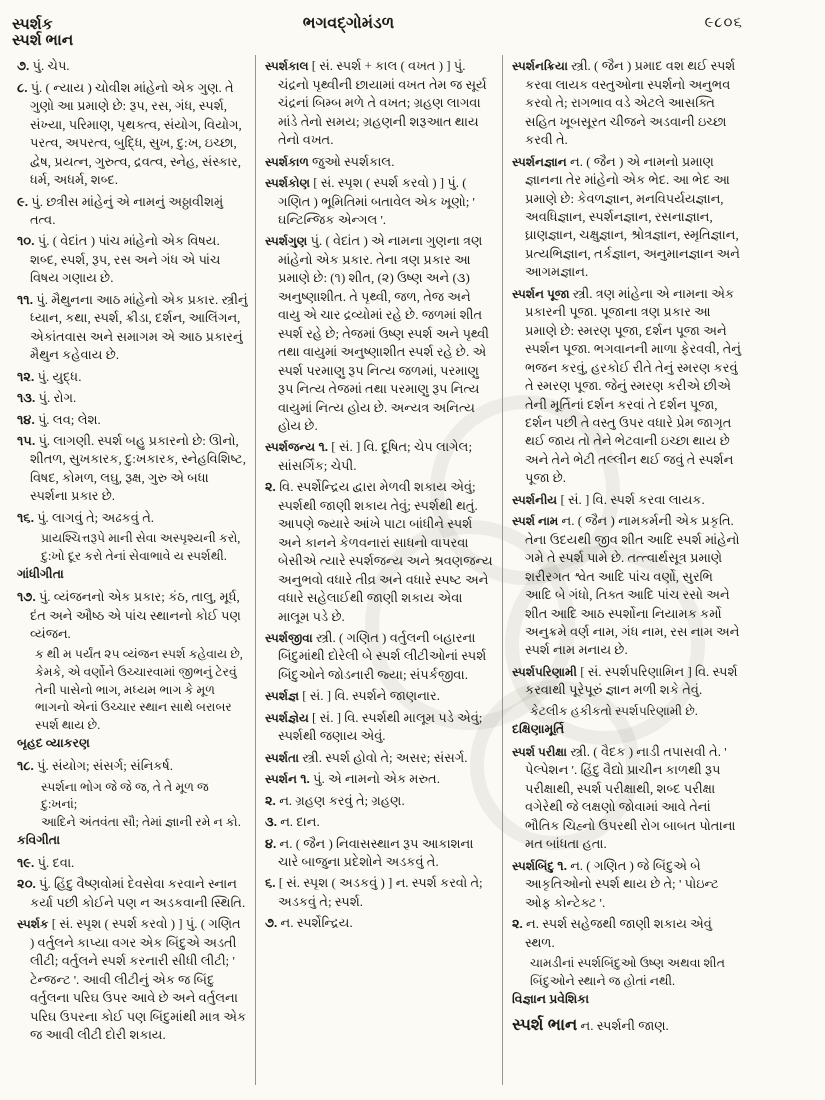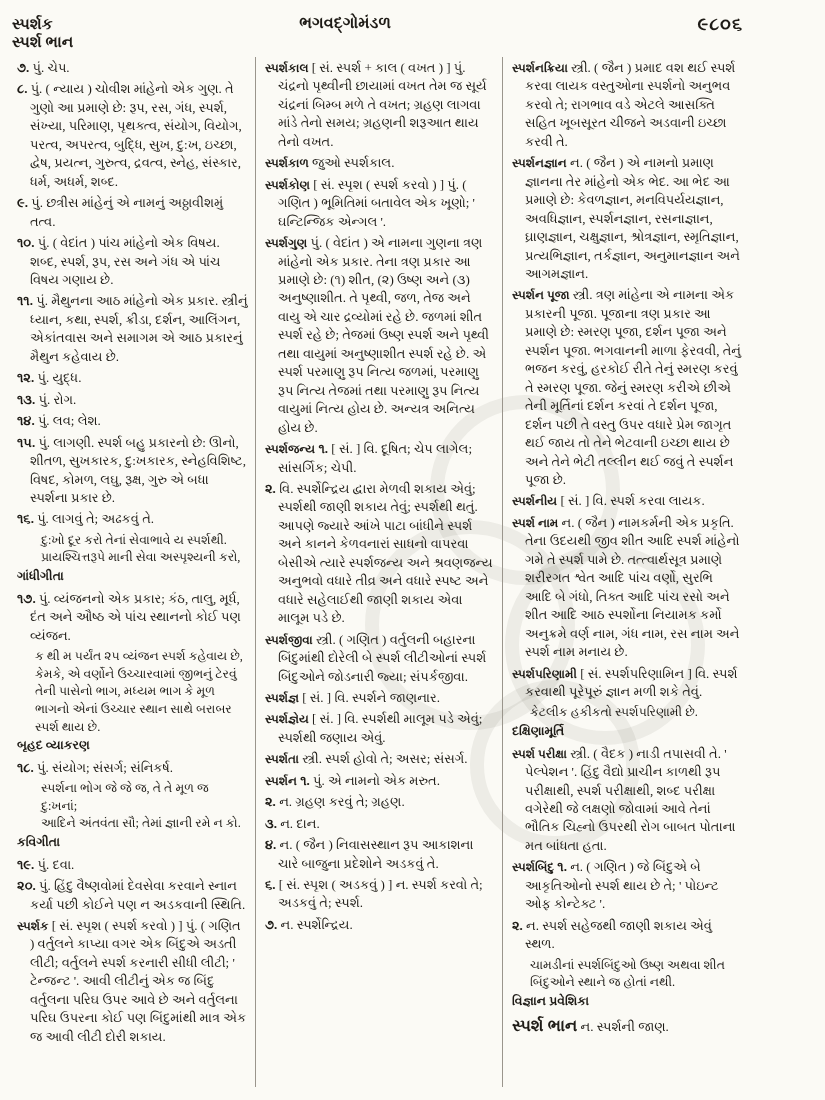--- a/index.html
+++ b/index.html
@@ -14,21 +14,21 @@
     width:825px;height:1100px;overflow:hidden;
     background:var(--paper);
     color:var(--ink);
     font-family:"Liberation Serif","DejaVu Serif",serif;
   }
   .page{position:relative;width:757px;height:1100px;padding:10px 8px 6px 8px;}
   
   .hdr{display:flex;align-items:flex-start;justify-content:space-between;padding:4px 6px 0 4px;}
   .hdr .gw{font-weight:bold;font-size:15.5px;line-height:1.25;}
   .hdr .title{font-weight:bold;font-size:16px;transform:translateX(-30px);}
-  .hdr .pno{font-weight:bold;font-size:18px;letter-spacing:1px;}
+  .hdr .pno{font-weight:normal;font-size:15px;letter-spacing:1px;}
   .runhead{font-weight:bold;font-size:15.5px;padding-left:4px;margin-top:-2px;}
   
   .cols{display:flex;margin-top:6px;height:1030px;overflow:hidden;}
   .col{width:33.333%;padding:2px 7px 0 9px;font-size:13px;line-height:1.42;}
   .col + .col{border-left:1px solid var(--rule);}
   p{margin:0 0 3px 0;}
   p.entry{padding-left:13px;text-indent:-13px;}
   .headword{font-weight:bold;font-size:12px;}
   .snum{font-weight:bold;}
   p.big .headword{font-size:16.5px;}
@@ -69,22 +69,22 @@
         <p class="entry"><b class="snum">૮.</b> પું. ( ન્યાય ) ચોવીશ માંહેનો એક ગુણ. તે ગુણો આ પ્રમાણે છે: રૂપ, રસ, ગંધ, સ્પર્શ, સંખ્યા, પરિમાણ, પૃથક્ત્વ, સંયોગ, વિયોગ, પરત્વ, અપરત્વ, બુદ્ધિ, સુખ, દુ:ખ, ઇચ્છા, દ્વેષ, પ્રયત્ન, ગુરુત્વ, દ્રવત્વ, સ્નેહ, સંસ્કાર, ધર્મ, અધર્મ, શબ્દ.</p>
         <p class="entry"><b class="snum">૯.</b> પું. છત્રીસ માંહેનું એ નામનું અઠ્ઠાવીશમું તત્વ.</p>
         <p class="entry"><b class="snum">૧૦.</b> પું. ( વેદાંત ) પાંચ માંહેનો એક વિષય. શબ્દ, સ્પર્શ, રૂપ, રસ અને ગંધ એ પાંચ વિષય ગણાય છે.</p>
         <p class="entry"><b class="snum">૧૧.</b> પું. મૈથુનના આઠ માંહેનો એક પ્રકાર. સ્ત્રીનું ધ્યાન, કથા, સ્પર્શ, ક્રીડા, દર્શન, આલિંગન, એકાંતવાસ અને સમાગમ એ આઠ પ્રકારનું મૈથુન કહેવાય છે.</p>
         <p class="entry"><b class="snum">૧૨.</b> પું. યુદ્ધ.</p>
         <p class="entry"><b class="snum">૧૩.</b> પું. રોગ.</p>
         <p class="entry"><b class="snum">૧૪.</b> પું. લવ; લેશ.</p>
         <p class="entry"><b class="snum">૧૫.</b> પું. લાગણી. સ્પર્શ બહુ પ્રકારનો છે: ઊનો, શીતળ, સુખકારક, દુ:ખકારક, સ્નેહવિશિષ્ટ, વિષદ, કોમળ, લઘુ, રૂક્ષ, ગુરુ એ બધા સ્પર્શના પ્રકાર છે.</p>
         <p class="entry"><b class="snum">૧૬.</b> પું. લાગવું તે; અઢકવું તે.</p>
         <p class="verse">
+          <span class="qline">પ્રાયશ્ચિત્તરૂપે માની સેવા અસ્પૃશ્યની કરો,</span>
           <span class="qline">દુ:ખો દૂર કરો તેનાં સેવાભાવે ય સ્પર્શથી.</span>
-          <span class="qline">પ્રાયશ્ચિત્તરૂપે માની સેવા અસ્પૃશ્યની કરો,</span>
         </p>
         <p class="cite">ગાંધીગીતા</p>
         <p class="entry"><b class="snum">૧૭.</b> પું. વ્યંજનનો એક પ્રકાર; કંઠ, તાલુ, મૂર્ધ, દંત અને ઔષ્ઠ એ પાંચ સ્થાનનો કોઈ પણ વ્યંજન.</p>
         <p class="note">
           <span class="qline">ક થી મ પર્યંત ૨૫ વ્યંજન સ્પર્શ કહેવાય છે, કેમકે, એ વર્ણોને ઉચ્ચારવામાં જીભનું ટેરવું તેની પાસેનો ભાગ, મધ્યમ ભાગ કે મૂળ ભાગનો એનાં ઉચ્ચાર સ્થાન સાથે બરાબર સ્પર્શ થાય છે.</span>
         </p>
         <p class="cite">બૃહદ વ્યાકરણ</p>
         <p class="entry"><b class="snum">૧૮.</b> પું. સંયોગ; સંસર્ગ; સંનિકર્ષ.</p>
         <p class="verse">
           <span class="qline">સ્પર્શના ભોગ જે જે જ, તે તે મૂળ જ દુ:ખનાં;</span>

